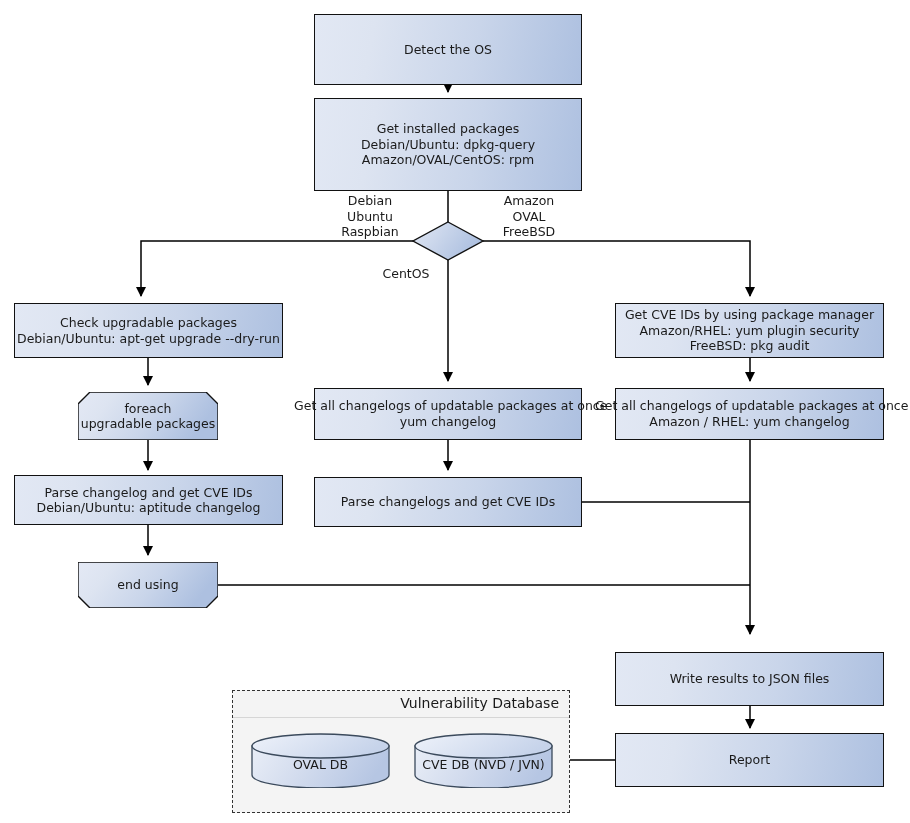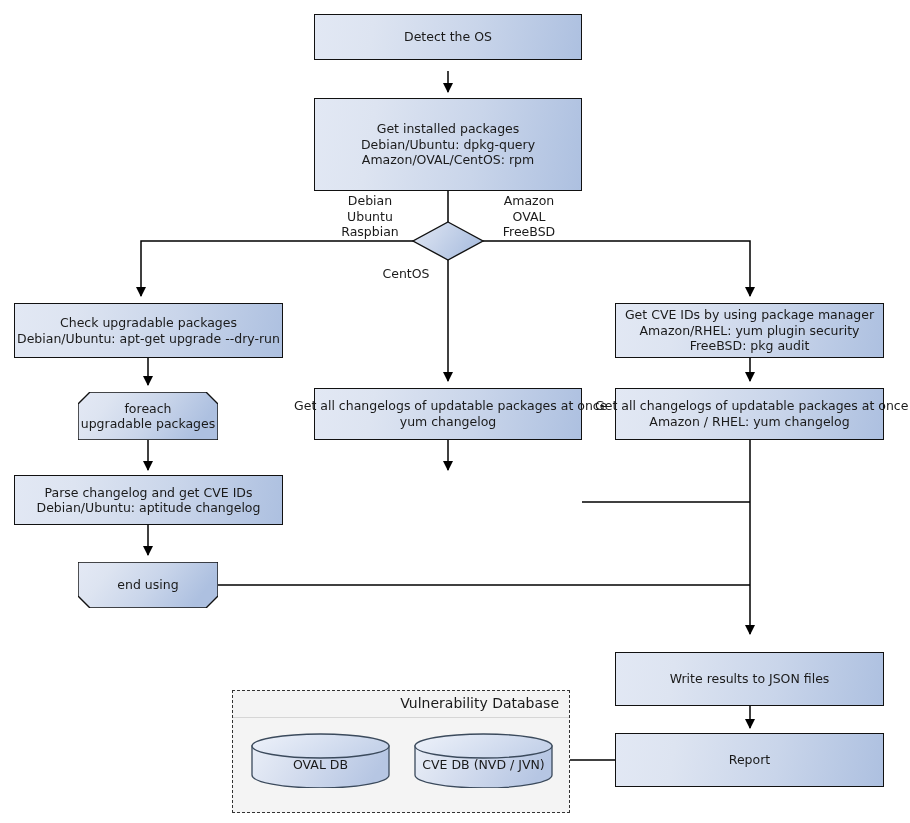--- a/index.html
+++ b/index.html
@@ -182,21 +182,21 @@
         <stop offset="45%" stop-color="#d3dcee"></stop>
         <stop offset="100%" stop-color="#b6c6e3"></stop>
       </linearGradient>
       <linearGradient id="topgrad" x1="0" y1="0" x2="1" y2="0.3">
         <stop offset="0%" stop-color="#eef2fa"></stop>
         <stop offset="100%" stop-color="#c6d3ea"></stop>
       </linearGradient>
     </defs>
   </svg>
 
-  <div class="node" style="left:314px; top:14px; width:268px; height:46px;">
+  <div class="node" style="left:314px; top:14px; width:268px; height:71px;">
     <span class="txt">Detect the OS</span>
   </div>
 
   <div class="node" style="left:314px; top:98px; width:268px; height:93px; flex-direction:column; justify-content:center;">
     <span class="txt">Get installed packages</span>
     <span class="txt">Debian/Ubuntu: dpkg-query</span>
     <span class="txt">Amazon/OVAL/CentOS: rpm</span>
   </div>
 
   <div class="edge-label" style="left:330px; top:193px; width:80px;">
@@ -239,20 +239,23 @@
     </svg>
     <span class="shape-label">end using</span>
   </div>
 
   <div class="node" style="left:314px; top:388px; width:268px; height:52px;"></div>
   <div class="overflow-txt" style="left:294px; top:398px; width:308px;">
     <div>Get all changelogs of updatable packages at once</div>
     <div>yum changelog</div>
   </div>
 
+  <div class="node" style="left:314px; top:477px; width:268px; height:50px;">
+    <span class="txt">Parse changelogs and get CVE IDs</span>
+  </div>
 
   <div class="node" style="left:615px; top:303px; width:269px; height:55px; flex-direction:column;">
     <span class="txt">Get CVE IDs by using package manager</span>
     <span class="txt">Amazon/RHEL: yum plugin security</span>
     <span class="txt">FreeBSD: pkg audit</span>
   </div>
 
   <div class="node" style="left:615px; top:388px; width:269px; height:52px;"></div>
   <div class="overflow-txt" style="left:595px; top:398px; width:309px;">
     <div>Get all changelogs of updatable packages at once</div>

